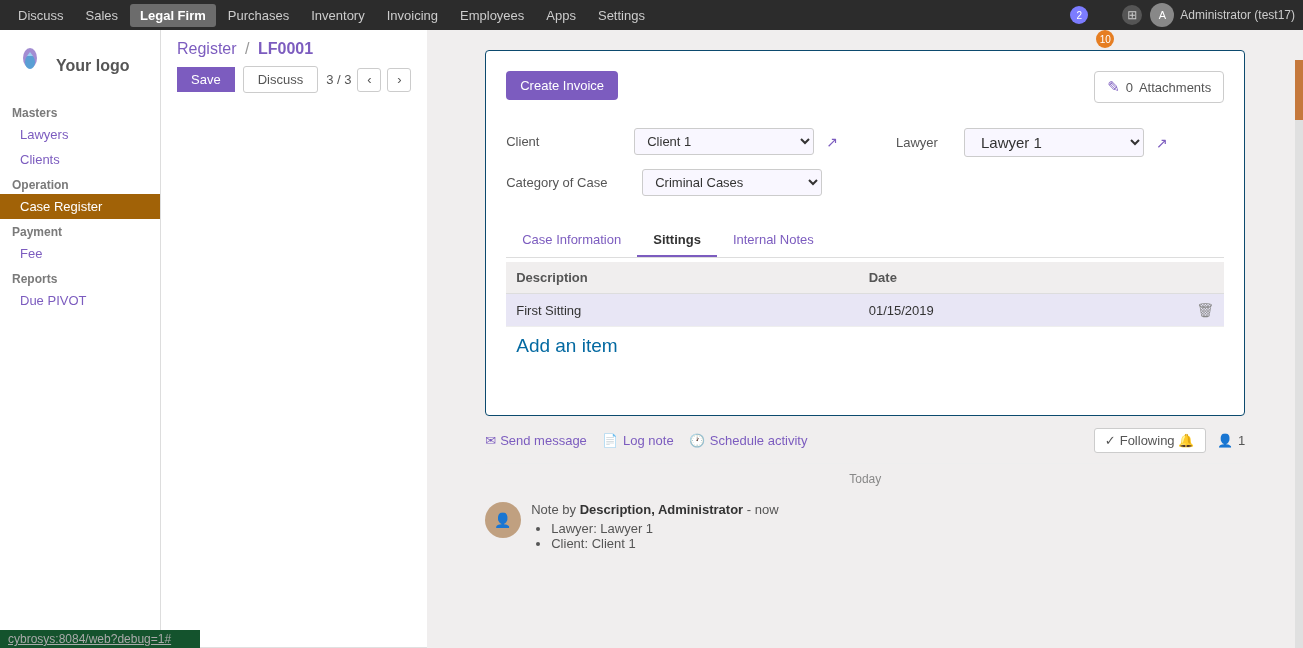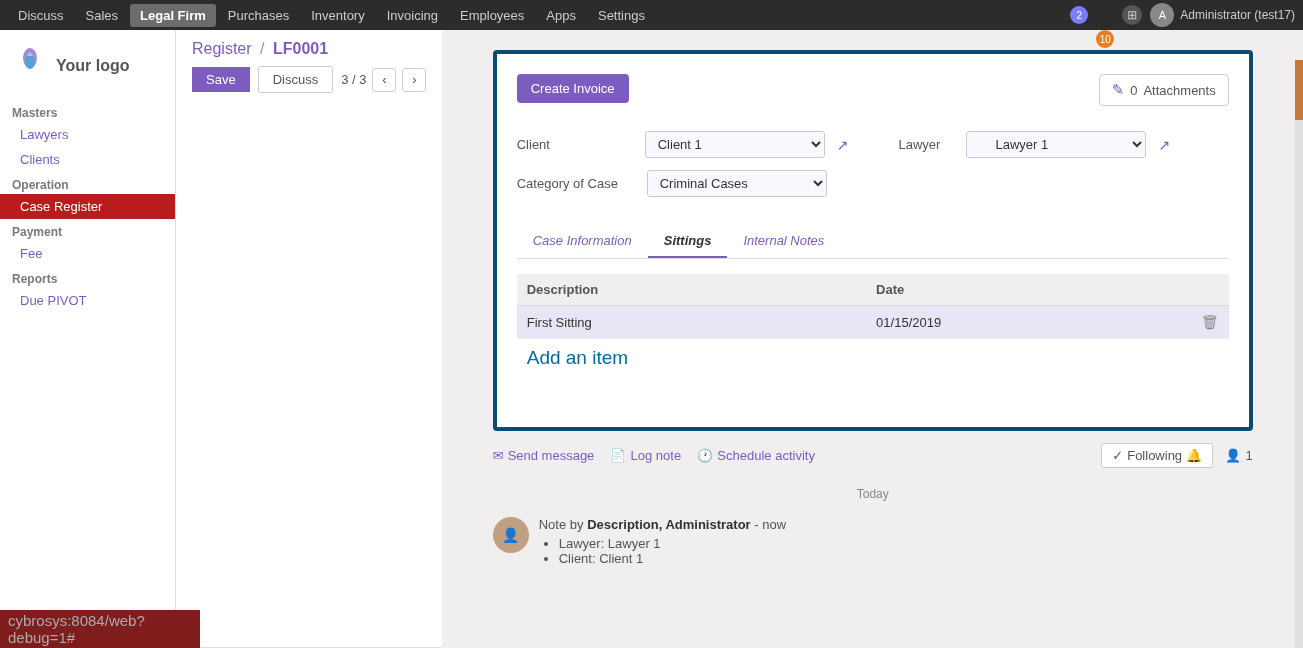--- a/index.html
+++ b/index.html
@@ -77,21 +77,21 @@
     }
 
     
     .main-layout {
       display: flex;
       height: calc(648px - 30px);
     }
 
     
     .sidebar {
-      width: 176px;
+      width: 161px;
       background: #fff;
       border-right: 1px solid #ddd;
       flex-shrink: 0;
       padding-top: 10px;
     }
     .logo-area {
       display: flex;
       align-items: center;
       gap: 8px;
       padding: 8px 12px 16px;
@@ -112,21 +112,21 @@
       padding: 6px 12px 2px;
       text-transform: none;
     }
     .sidebar-item {
       padding: 5px 12px 5px 20px;
       color: #7c5cbf;
       cursor: pointer;
       font-size: 13px;
     }
     .sidebar-item.active {
-      background: #b91c1c;
+      background: #a16207;
       color: #fff;
       border-radius: 0;
     }
 
     
     .content-area {
       flex: 1;
       overflow-y: auto;
       display: flex;
       flex-direction: row;
@@ -190,21 +190,21 @@
       font-size: 13px;
     }
 
     
     .form-area {
       padding: 20px 16px;
       flex: 1;
     }
     .form-card {
       background: #fff;
-      border: 4px solid #0c4a6e;
+      border: 1px solid #0c4a6e;
       border-radius: 4px;
       padding: 20px;
       max-width: 760px;
       margin: 0 auto;
     }
 
     
     .attachments-btn {
       float: right;
       border: 1px solid #ccc;
@@ -229,42 +229,42 @@
       cursor: pointer;
       font-size: 13px;
       margin-bottom: 16px;
     }
 
     
     .form-row {
       display: flex;
       align-items: center;
       margin-bottom: 12px;
-      gap: 10px;
+      gap: 16px;
     }
     .form-label {
       width: 120px;
       color: #555;
       font-size: 13px;
       flex-shrink: 0;
     }
     .form-select {
       border: 1px solid #ccc;
       border-radius: 3px;
       padding: 4px 8px;
       font-size: 13px;
       background: #f9f7ff;
       color: #333;
       min-width: 180px;
     }
     .form-select-lawyer {
       border: 1px solid #ccc;
       border-radius: 3px;
-      padding: 4px 24px;
-      font-size: 13px;
+      padding: 4px 12px;
+      font-size: 15px;
       background: #f9f7ff;
       color: #333;
       min-width: 180px;
     }
     .ext-link {
       color: #7c5cbf;
       font-size: 14px;
       cursor: pointer;
       margin-left: 4px;
     }
@@ -272,22 +272,21 @@
       margin-left: 20px;
       color: #555;
       width: 60px;
       flex-shrink: 0;
     }
 
     
     .tabs {
       display: flex;
       border-bottom: 1px solid #ddd;
-      margin: 16px 0 15px;
-      font-style: italic;
+      margin: 16px 0 4px;
     }
     .tab {
       padding: 8px 16px;
       cursor: pointer;
       color: #7c5cbf;
       font-size: 13px;
       border-bottom: 2px solid transparent;
     }
     .tab.active {
       border-bottom: 2px solid #7c5cbf;
@@ -392,28 +391,29 @@
       color: #fff;
       font-size: 14px;
     }
     .chatter-note-content {
       font-size: 13px;
       color: #555;
     }
     .chatter-note-content strong { color: #333; }
     .chatter-note-content ul { margin-left: 20px; margin-top: 4px; }
     .url-bar {
-      background: #7f1d1d;
+      background: #14532d;
       color: #aaa;
-      font-size: 15px;
+      font-size: 12px;
       padding: 2px 8px;
       position: fixed;
       bottom: 0;
       left: 0;
       width: 200px;
+      text-decoration: underline;
     }
 
     .scrollbar-indicator {
       width: 8px;
       background: #e0e0e0;
       position: absolute;
       right: 0;
       top: 30px;
       bottom: 0;
     }
@@ -425,21 +425,21 @@
       top: 0;
       right: 0;
     }
 
     .form-fields-area {
       overflow: hidden;
     }
     .form-row-2 {
       display: flex;
       align-items: flex-start;
-      gap: 30px;
+      gap: 38px;
       margin-bottom: 12px;
     }
     .field-group {
       display: flex;
       align-items: center;
       gap: 8px;
     }
   </style>
 </head>
 <body>

